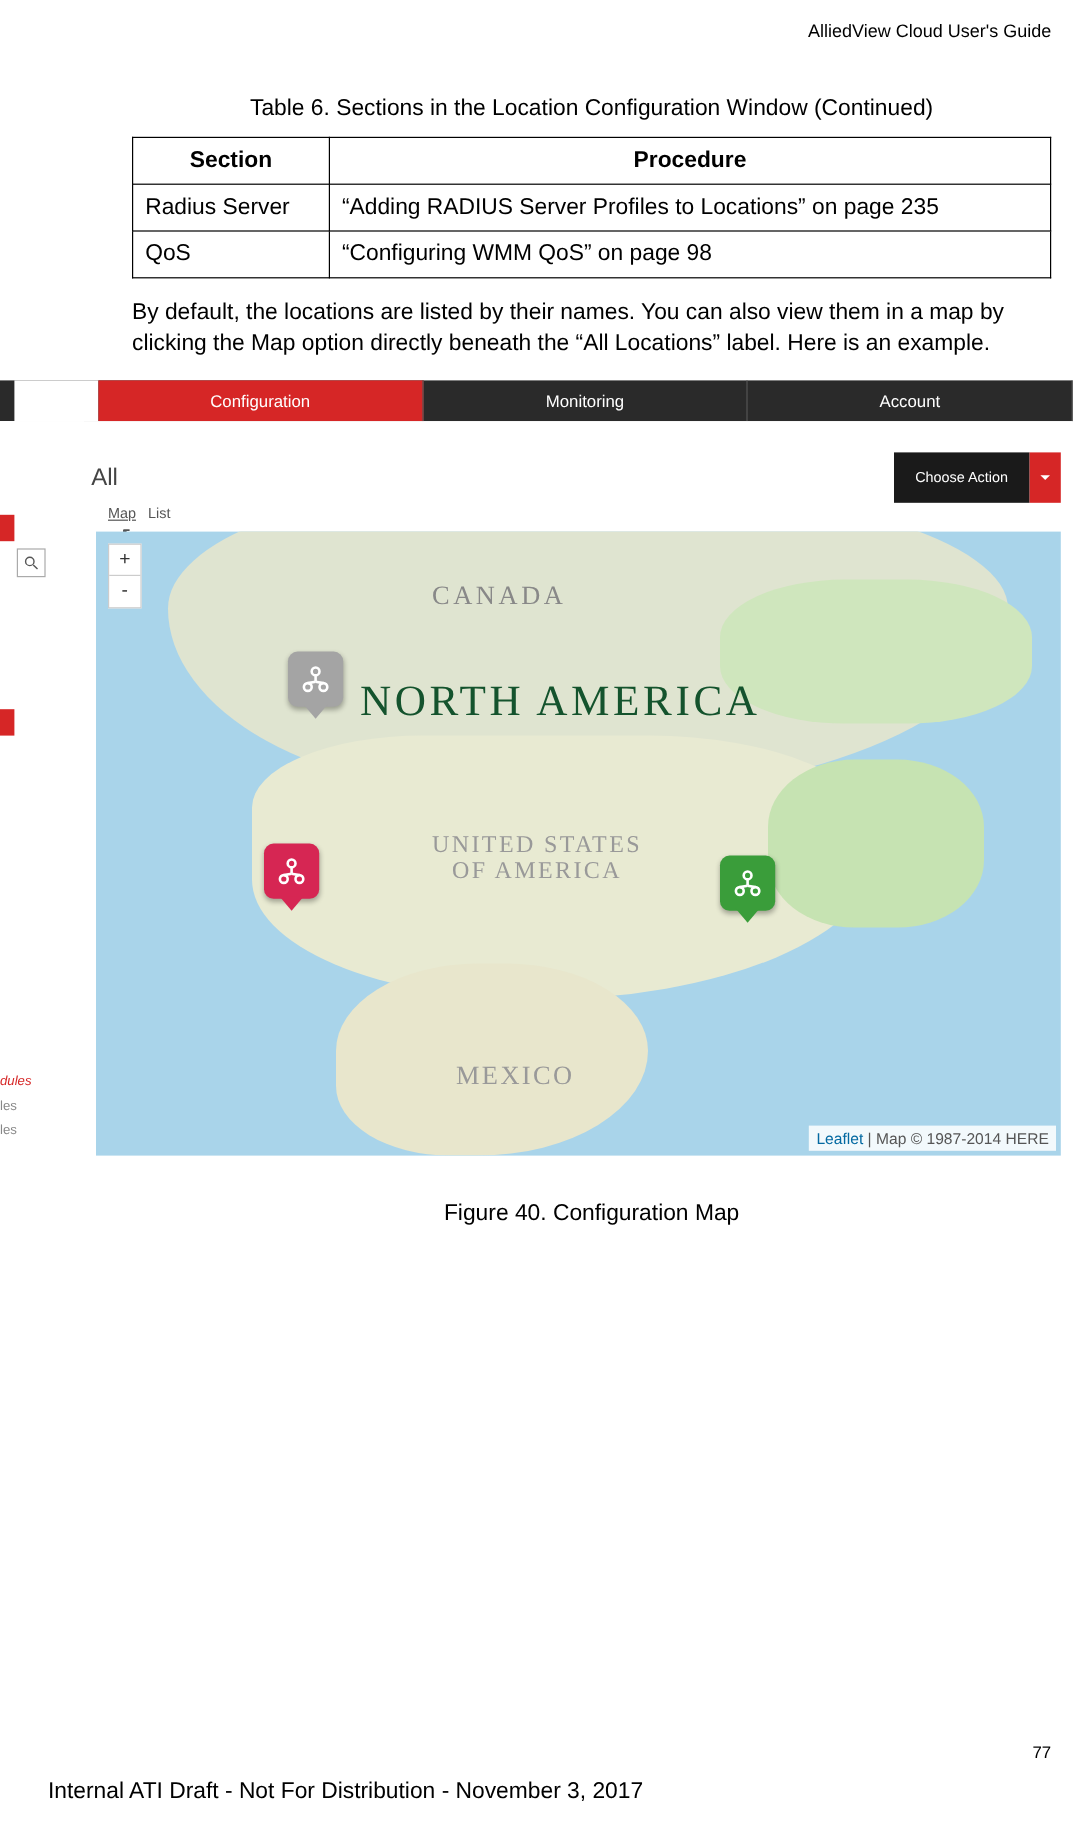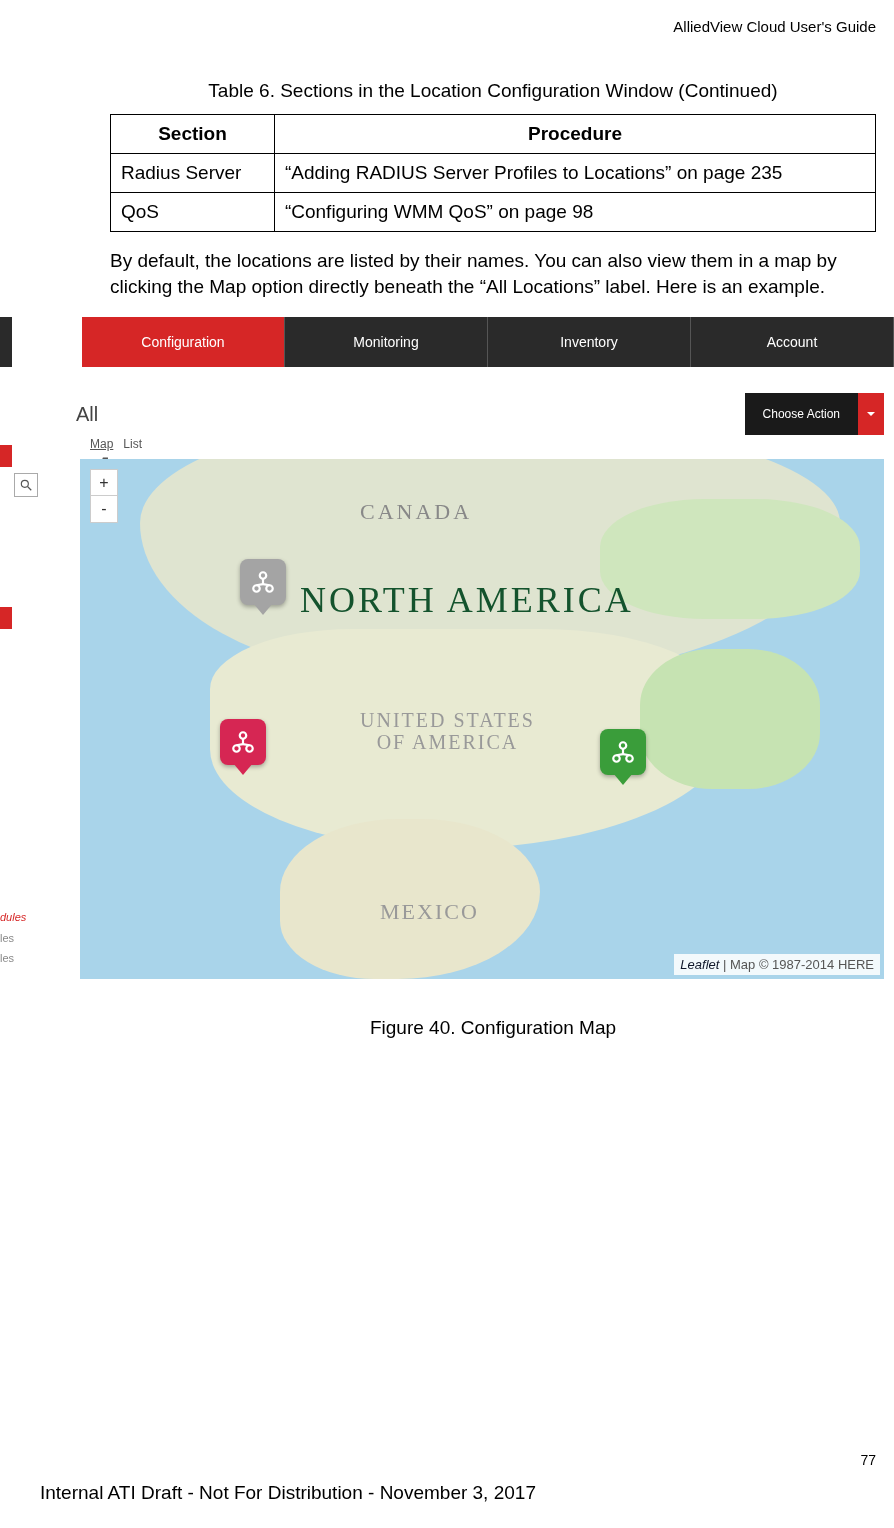--- a/index.html
+++ b/index.html
@@ -49,21 +49,21 @@
   }
   
   .screenshot {
     margin-top: 18px;
     margin-left: -110px;
     width: 894px;
     position: relative;
   }
   .nav-bar {
     display: flex;
-    height: 50px;
+    height: 34px;
     background: #2a2a2a;
     color: #fff;
     font-size: 14px;
     padding-left: 12px;
   }
   .nav-spacer-left { width: 70px; background: #fff; }
   .nav-tab {
     flex: 1;
     display: flex;
     align-items: center;
@@ -188,21 +188,21 @@
   .pin.red { background:#d62653; color:#d62653; left: 140px; top: 260px;}
   .pin.green { background:#3a9d3a; color:#3a9d3a; left: 520px; top: 270px;}
   .attribution {
     position:absolute;
     right: 4px; bottom: 4px;
     background: rgba(255,255,255,0.85);
     font-size: 13px;
     padding: 3px 6px;
     color:#555;
   }
-  .attribution .l { color:#0f172a;font-style:italic; }
+  .attribution .l { color:#0369a1; }
   .figure-caption {
     text-align: center;
     font-size: 19px;
     margin-top: 30px;
   }
   .page-num {
     position: absolute;
     right: 18px;
     bottom: 60px;
     font-size: 14px;
@@ -241,21 +241,20 @@
     </tbody>
   </table>
 
   <p class="body-text">By default, the locations are listed by their names. You can also view them in a map by clicking the Map option directly beneath the “All Locations” label. Here is an example.</p>
 
   <div class="screenshot">
     <div class="nav-bar">
       <div class="nav-spacer-left"></div>
       <div class="nav-tab active">Configuration</div>
       <div class="nav-tab">Monitoring</div>
-      <div class="nav-tab">Inventory</div>
       <div class="nav-tab">Account</div>
     </div>
 
     <div class="shot-body">
       <div class="sidebar">
         <div class="red-bar1"></div>
         <div class="search-box">
           <svg viewBox="0 0 24 24" width="14" height="14" fill="none" stroke="#555" stroke-width="2">
               <circle cx="10" cy="10" r="6"></circle>
               <line x1="15" y1="15" x2="21" y2="21"></line>

